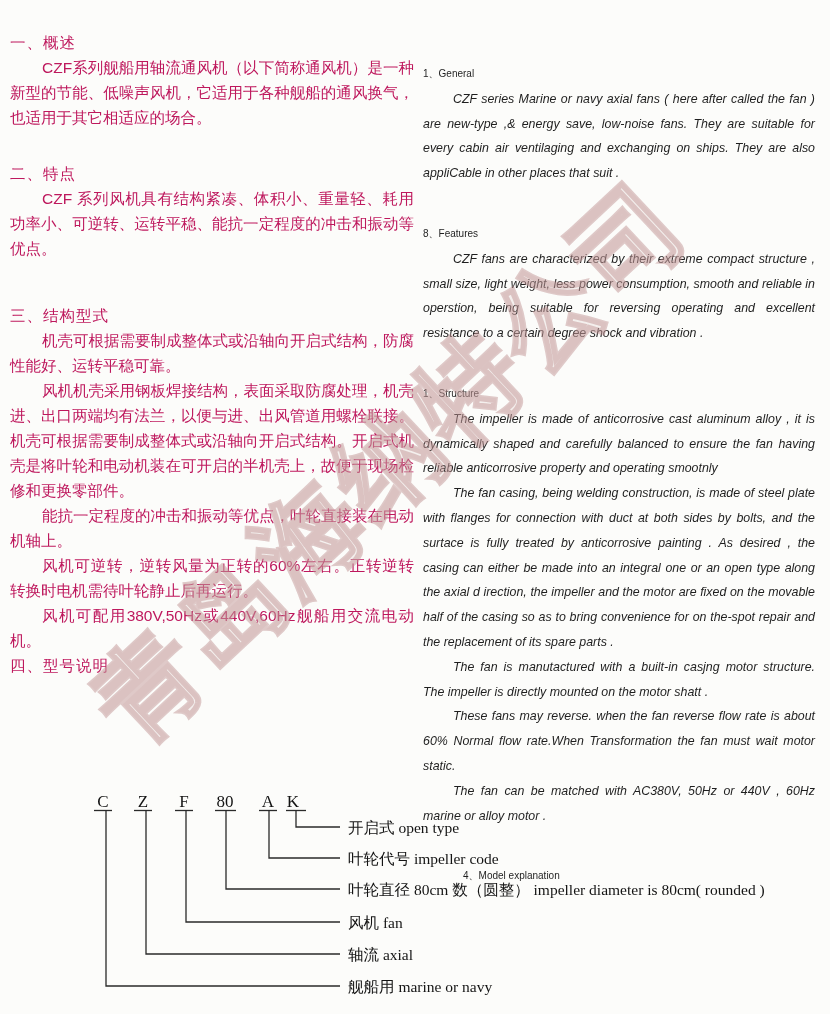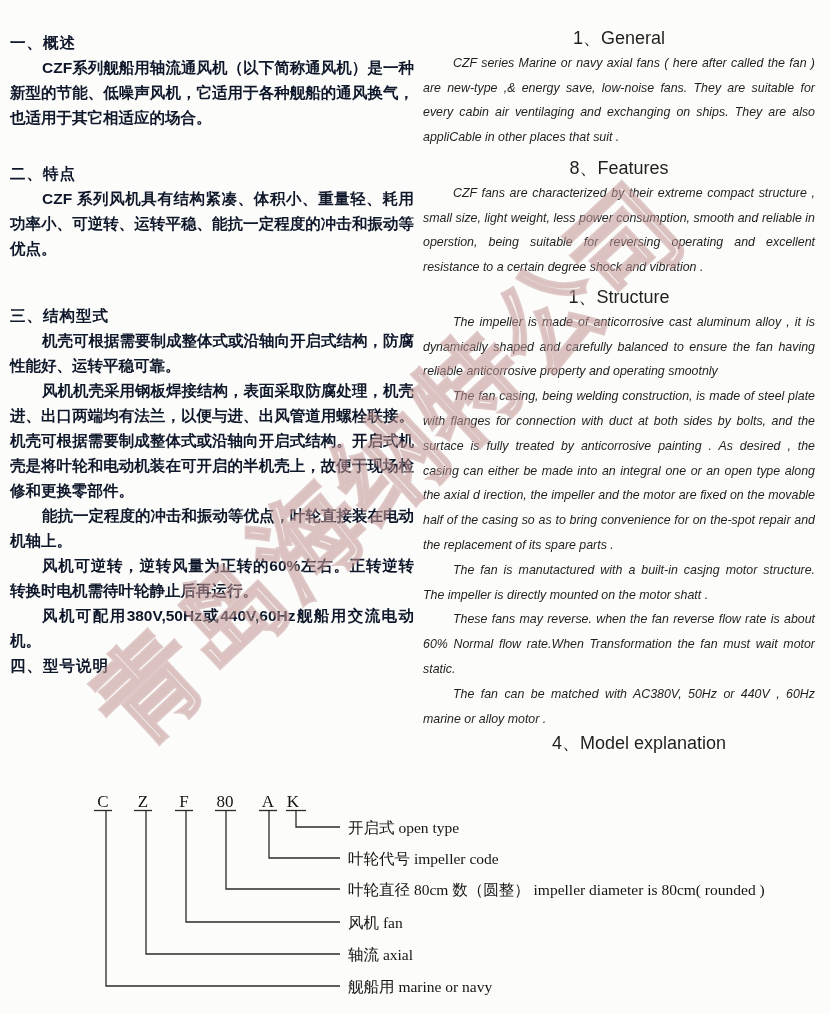--- a/index.html
+++ b/index.html
@@ -11,42 +11,42 @@
   .page{
     position:relative;width:830px;height:1014px;
     background:#fcfcfa;overflow:hidden;
     color:#1b1b1b;
   }
 
   
   .col-zh{
     position:absolute;left:10px;top:30px;width:404px;
     font-family:"Liberation Sans",sans-serif;
-    font-weight:700;font-size:15.5px;line-height:25px;
-    color:#0f172a;
+    font-weight:400;font-size:15.5px;line-height:25px;
+    color:#be185d;
     text-align:justify;
   }
   .col-zh .hd{text-indent:0;letter-spacing:1px;}
   .col-zh p{margin:0;text-indent:32px;}
   .zh-g3{margin-top:3px;}
   .zh-g20{margin-top:20px;}
   .zh-g27{margin-top:27px;}
   .zh-g30{margin-top:31px;}
   .zh-g32{margin-top:32px;}
   .zh-g48{margin-top:48px;}
   .zh-g50{margin-top:42px;}
 
   
   .col-en{
     position:absolute;left:423px;top:26px;width:392px;
     font-size:12.4px;line-height:24.8px;
     color:#1f1f1f;
     text-align:justify;
   }
-  .col-en .hd{font-size:18px;text-align:center;}
+  .col-en .hd{font-size:10px;text-align:left;margin-top:36px;}
   .col-en p{margin:0;text-indent:30px;font-style:italic;}
   .en-g2{margin-top:2px;}
   .en-g5{margin-top:5px;}
   .en-g6{margin-top:6px;}
   .en-g13{margin-top:13px;}
   .en-g16{margin-top:16px;}
   .en-h4{padding-left:40px;}
 
   
   .watermark{

